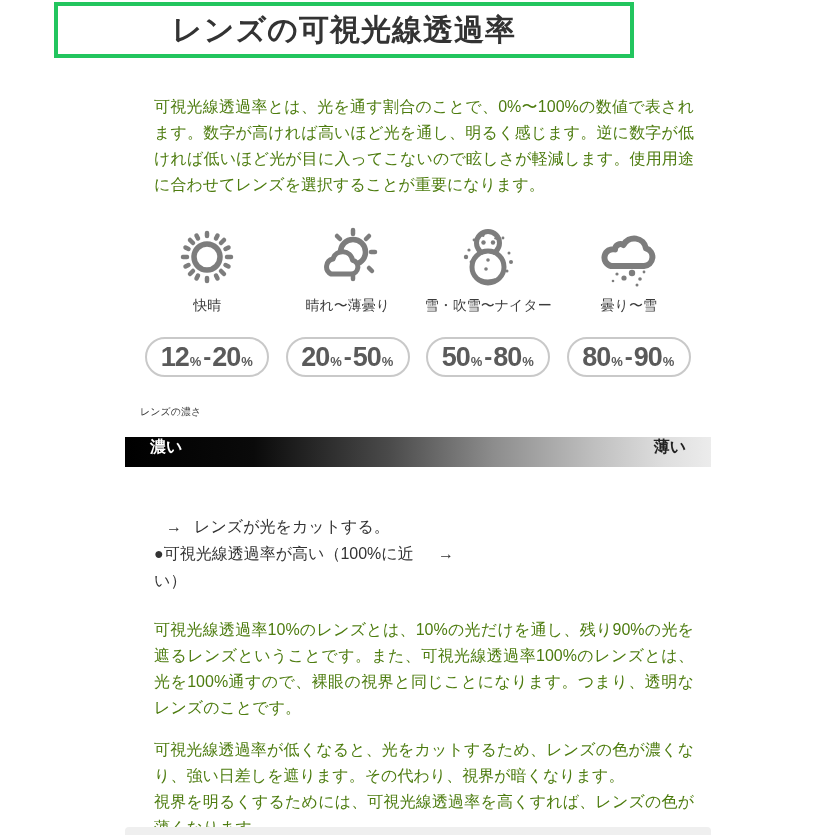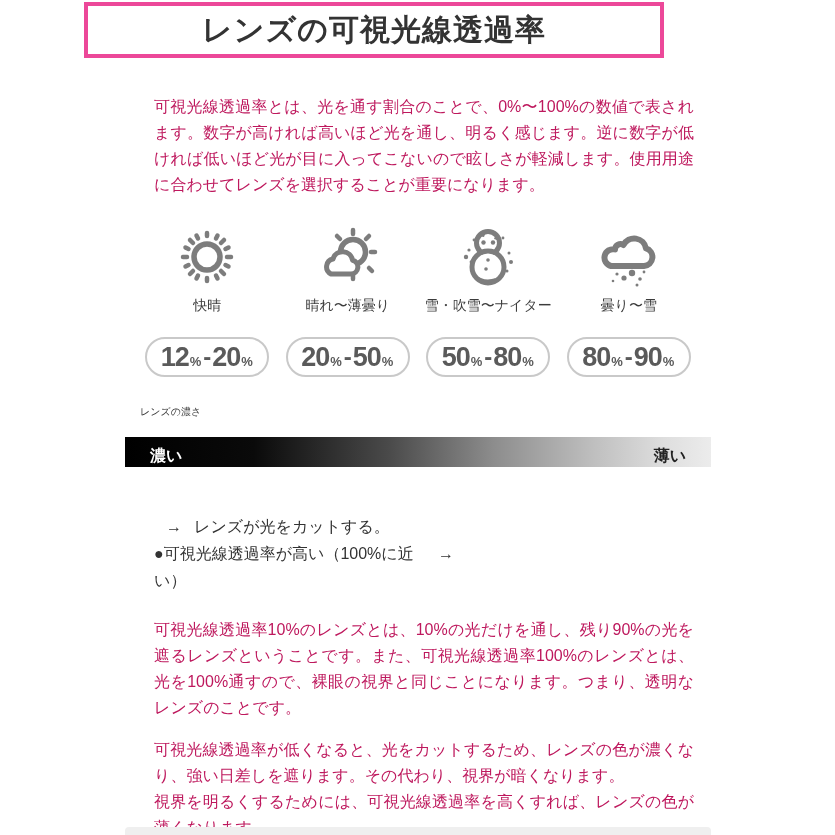--- a/index.html
+++ b/index.html
@@ -2,29 +2,29 @@
 <html><head>
 <meta charset="utf-8">
 <style>
   html,body{margin:0;padding:0;}
   body{
     width:835px;height:835px;background:#ffffff;position:relative;overflow:hidden;
     font-family:"Liberation Sans","DejaVu Sans",sans-serif;color:#333;
   }
   
   .title-box{
-    box-sizing:border-box;margin:2px 0 0 84px;width:580px;height:56px;
-    border:4px solid #ec4899;display:flex;align-items:center;justify-content:center;
+    box-sizing:border-box;margin:2px 0 0 54px;width:580px;height:56px;
+    border:4px solid #22c55e;display:flex;align-items:center;justify-content:center;
   }
   .title-box h1{
     margin:0;font-size:30px;font-weight:bold;color:#333;letter-spacing:1px;
   }
   
   .para{
-    margin-left:154px;width:540px;font-size:16px;line-height:26px;color:#be185d;
+    margin-left:154px;width:540px;font-size:16px;line-height:26px;color:#4d7c0f;
     text-align:justify;
   }
   .intro{margin-top:36px;}
   
   .icon-row{margin:28px 0 0 137px;width:562px;display:flex;justify-content:space-between;}
   .icon-col{flex:1;text-align:center;}
   .icon-col svg{display:block;margin:0 auto;}
   .icon-label{margin-top:8px;font-size:14px;color:#3c3c3c;line-height:19px;}
   
   .pill-row{margin:22px 0 0 137px;width:562px;display:flex;}
@@ -35,21 +35,21 @@
     color:#5a5a5a;font-weight:bold;
   }
   .pill .num{font-size:27px;letter-spacing:-1px;}
   .pill .pct{font-size:13px;margin:8px 1px 0 1px;}
   .pill .dash{font-size:24px;margin:0 1px;}
   
   .scale-caption{margin:26px 0 0 140px;font-size:10px;color:#3c3c3c;line-height:17px;}
   .scale-bar{
     margin:17px 0 0 125px;width:586px;height:30px;
     background:linear-gradient(90deg,#000 0%,#0a0a0a 22%,#4a4a4a 45%,#8d8d8d 63%,#bfbfbf 80%,#dedede 92%,#ececec 100%);
-    display:flex;align-items:flex-end;justify-content:space-between;
+    display:flex;align-items:flex-start;justify-content:space-between;
   }
   .scale-dark{color:#fff;font-size:16px;font-weight:bold;padding-left:25px;}
   .scale-light{color:#222;font-size:16px;font-weight:bold;padding-right:25px;}
   
   .bullets{margin:46px 0 0 154px;width:560px;font-size:16px;color:#333;}
   .bullet-line{display:flex;line-height:27px;}
   .b-cond{width:272px;flex:0 0 auto;}
   .b-arrow{width:40px;flex:0 0 auto;text-align:center;}
   .b-res{flex:1;}
   

